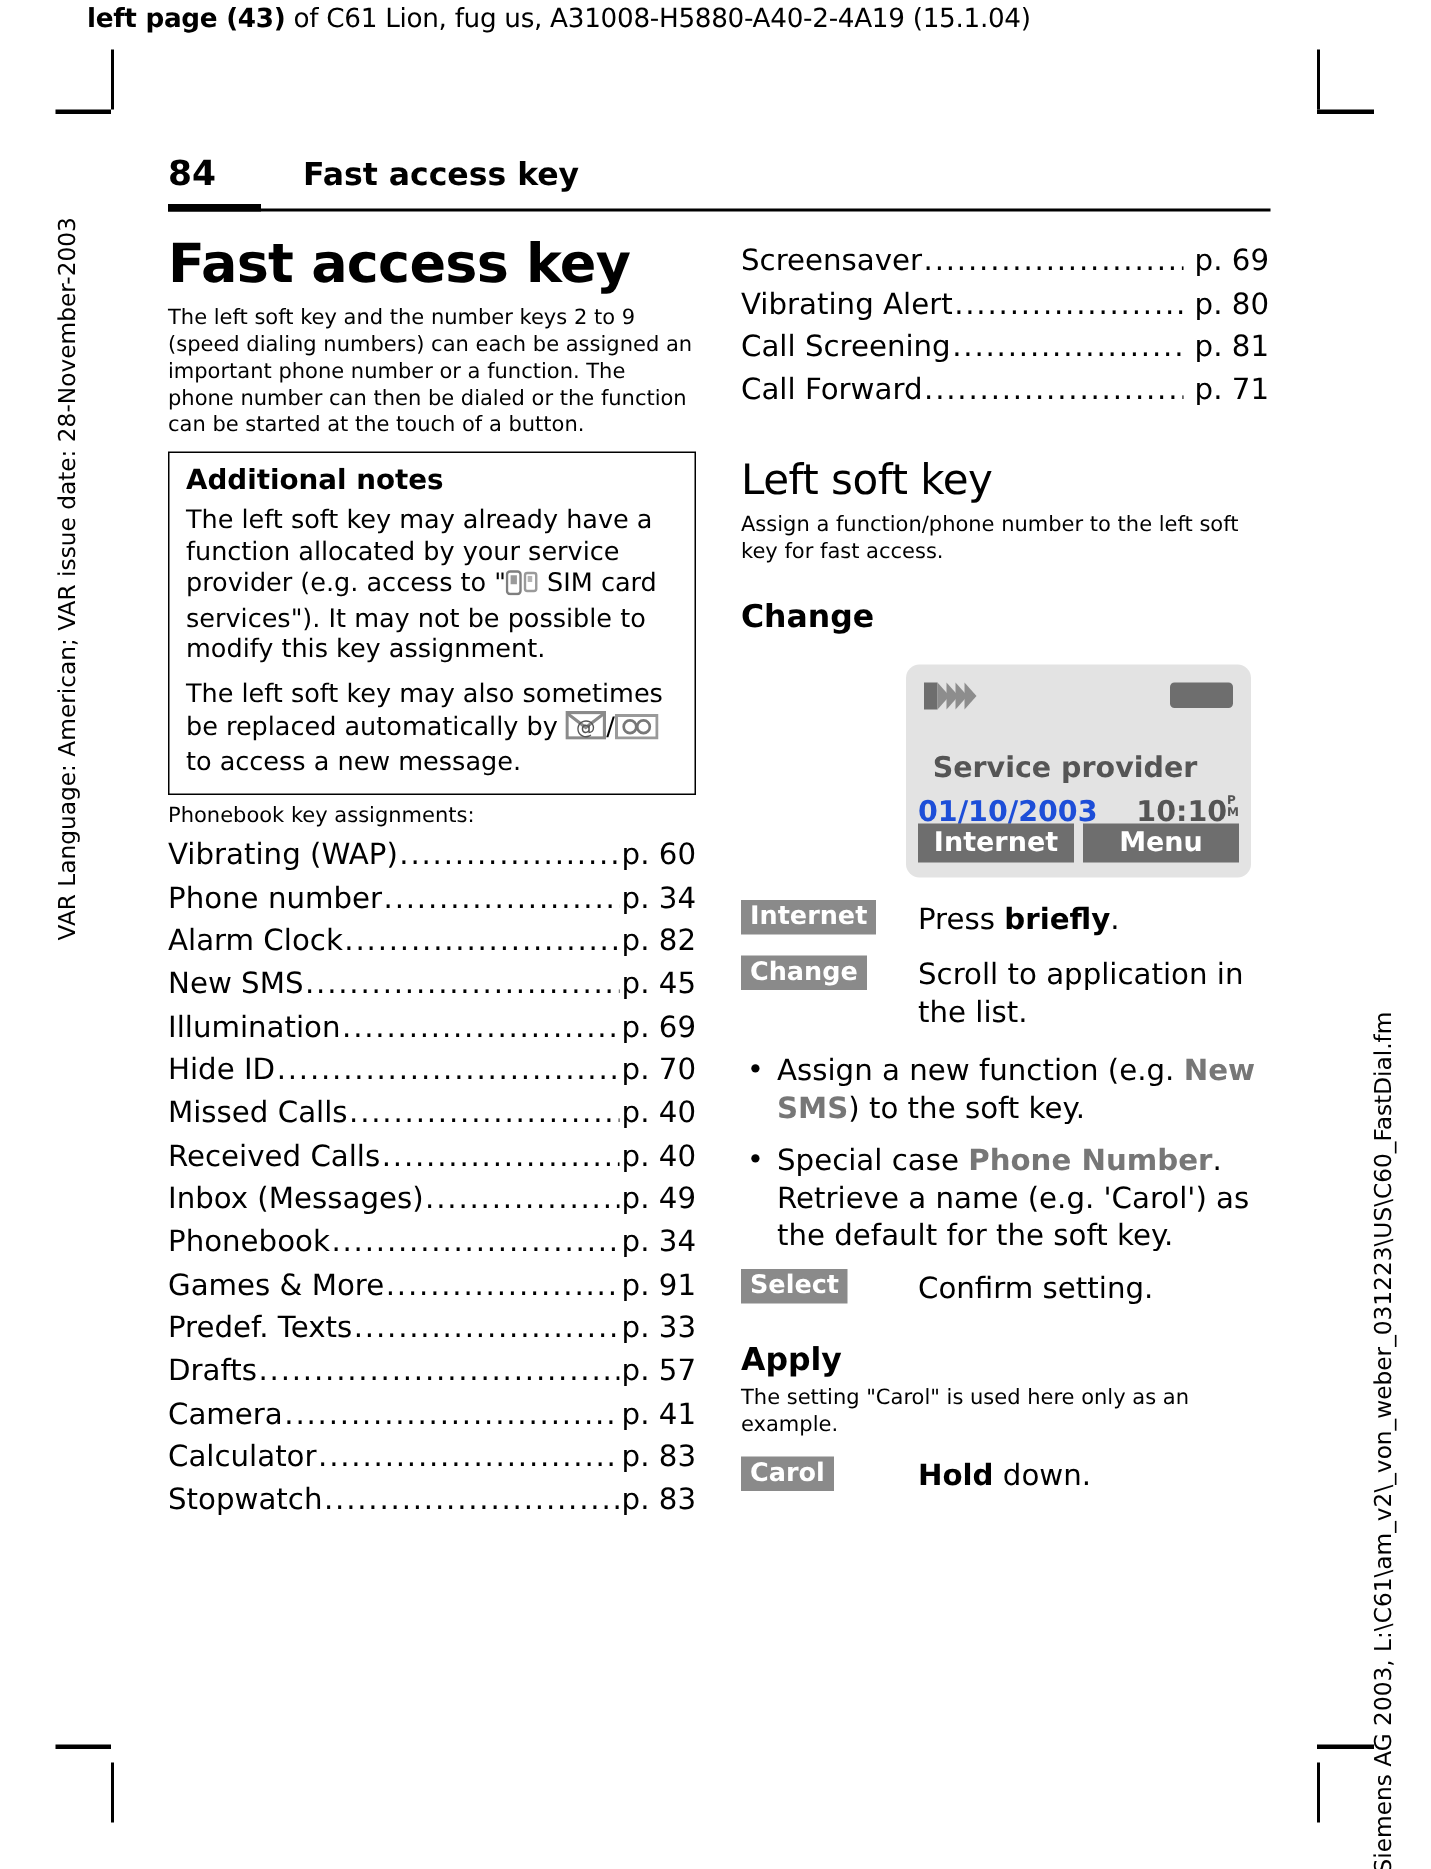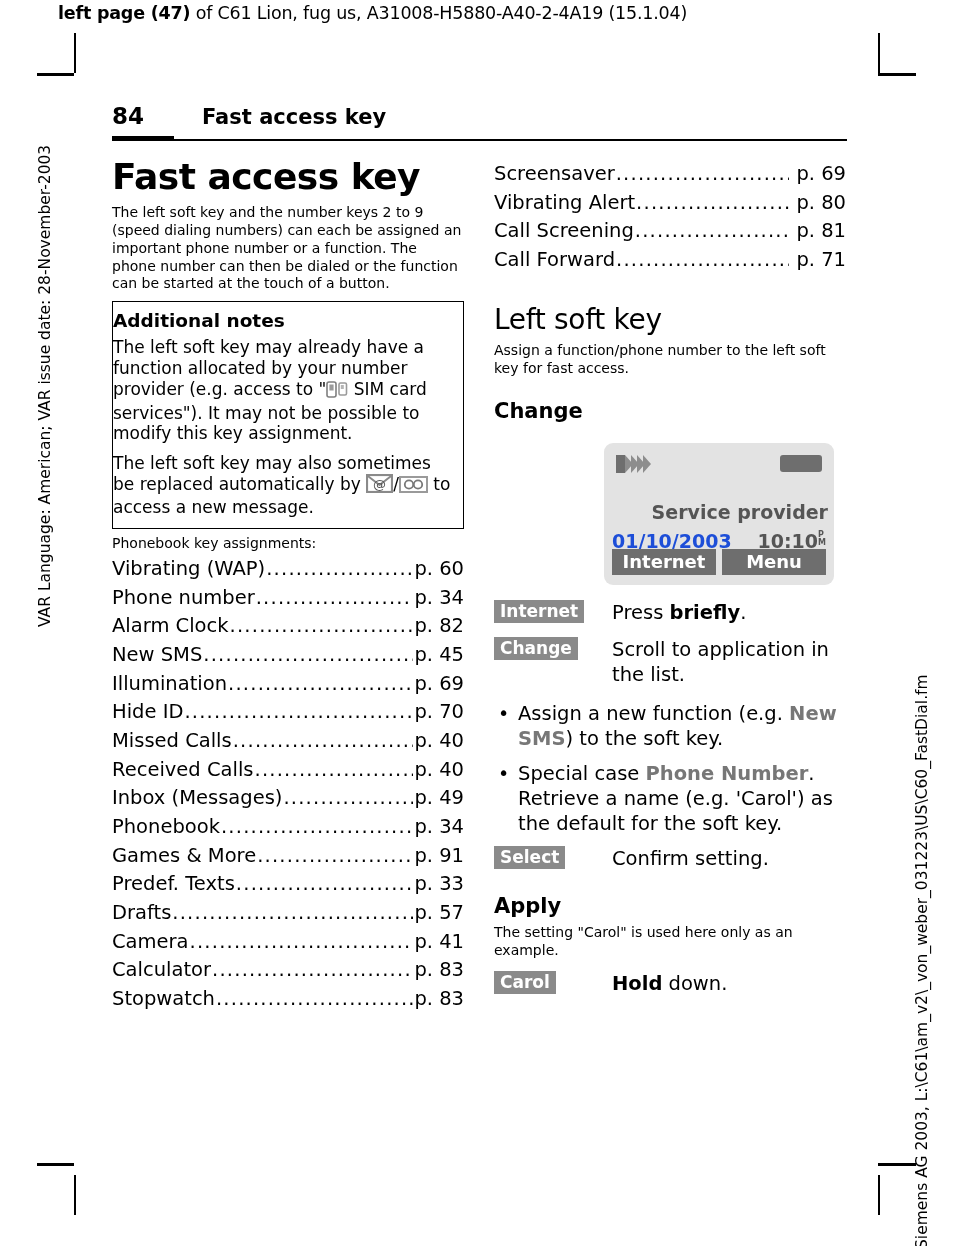--- a/index.html
+++ b/index.html
@@ -125,21 +125,21 @@
   }
   p.body {
     font-size: 14px;
     line-height: 1.28;
     margin: 0 0 8px 0;
   }
 
   
   .note-box {
     border: 1.5px solid #000;
-    padding: 8px 10px 10px 0;
+    padding: 8px 10px 10px 11px;
     margin: 8px 0 6px 0;
     box-sizing: border-box;
   }
   .note-box .note-title {
     font-size: 18.5px;
     font-weight: bold;
     margin: 0 0 6px 0;
   }
   .note-box p {
     font-size: 17px;
@@ -216,23 +216,23 @@
     position: absolute;
     right: 12px;
     top: 12px;
     width: 42px;
     height: 17px;
     background: #6e6e6e;
     border-radius: 3px;
   }
   .phone-provider {
     position: absolute;
-    left: 0; right: 6px;
+    left: 0; right: 18px;
     top: 58px;
-    text-align: right;
+    text-align: center;
     font-size: 19px;
     font-weight: bold;
     color: #555555;
   }
   .phone-date {
     position: absolute;
     left: 8px;
     top: 87px;
     font-size: 19px;
     font-weight: bold;
@@ -316,21 +316,21 @@
     left: 4px;
     top: -1px;
     font-size: 19px;
   }
   .gray-bold { color: #777777; font-weight: bold; }
 </style>
 </head>
 <body>
 
 <div class="running-head">
-  <b>left page (47)</b><span> of C61 Lion, fug us, A31008-H5880-A40-2-4A19 (15.1.04)</span>
+  <b>left page (43)</b><span> of C61 Lion, fug us, A31008-H5880-A40-2-4A19 (15.1.04)</span>
 </div>
 
 <div class="crop v" style="left:74px; top:33px; height:40px;"></div>
 <div class="crop h" style="left:37px; top:73px; width:37px;"></div>
 <div class="crop v" style="left:878px; top:33px; height:40px;"></div>
 <div class="crop h" style="left:878px; top:73px; width:38px;"></div>
 <div class="crop h" style="left:37px; top:1163px; width:37px;"></div>
 <div class="crop v" style="left:74px; top:1175px; height:40px;"></div>
 <div class="crop h" style="left:878px; top:1163px; width:38px;"></div>
 <div class="crop v" style="left:878px; top:1175px; height:40px;"></div>
@@ -348,21 +348,21 @@
 <div class="header-rule-thick"></div>
 
 <div class="col col-left">
 
   <h1 class="doc-title">Fast access key</h1>
 
   <p class="body">The left soft key and the number keys 2 to 9 (speed dialing numbers) can each be assigned an important phone number or a function. The phone number can then be dialed or the function can be started at the touch of a button.</p>
 
   <div class="note-box">
     <div class="note-title">Additional notes</div>
-    <p><span>The left soft key may already have a function allocated by your number provider (e.g. access to "</span><span class="icon-sim"><svg width="22" height="17" viewBox="0 0 22 17">
+    <p><span>The left soft key may already have a function allocated by your service provider (e.g. access to "</span><span class="icon-sim"><svg width="22" height="17" viewBox="0 0 22 17">
             <rect x="1" y="1" width="9" height="15" rx="2" fill="none" stroke="#7f7f7f" stroke-width="1.6"></rect>
             <rect x="3.4" y="3.5" width="4.2" height="6" fill="#9a9a9a"></rect>
             <rect x="13" y="2" width="7.5" height="12" rx="1.5" fill="none" stroke="#9a9a9a" stroke-width="1.6"></rect>
             <rect x="14.8" y="4" width="3" height="4" fill="#b5b5b5"></rect>
           </svg></span><span> SIM card services"). It may not be possible to modify this key assignment.</span></p>
     <p><span>The left soft key may also sometimes be replaced automatically by </span><span class="icon-mail"><svg width="27" height="19" viewBox="0 0 27 19">
             <rect x="1" y="1" width="25" height="17" fill="#fff" stroke="#8a8a8a" stroke-width="2.2"></rect>
             <path d="M1.5 1.8 L13.5 11 L25.5 1.8" fill="none" stroke="#8a8a8a" stroke-width="2"></path>
             <text x="13.5" y="15" font-family="DejaVu Sans, sans-serif" font-size="13" fill="#555" text-anchor="middle">@</text>
           </svg></span><span>/</span><span class="icon-vmail"><svg width="29" height="17" viewBox="0 0 29 17">

